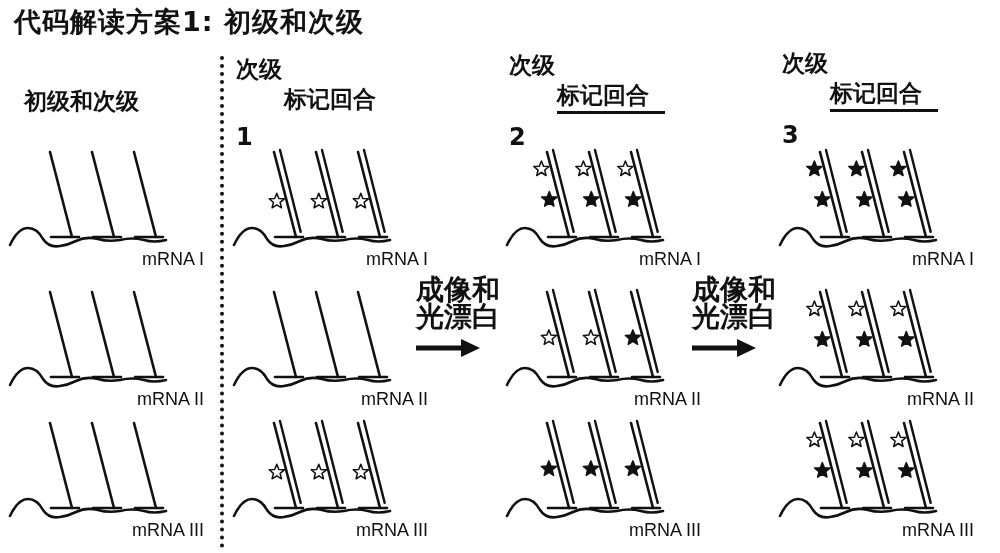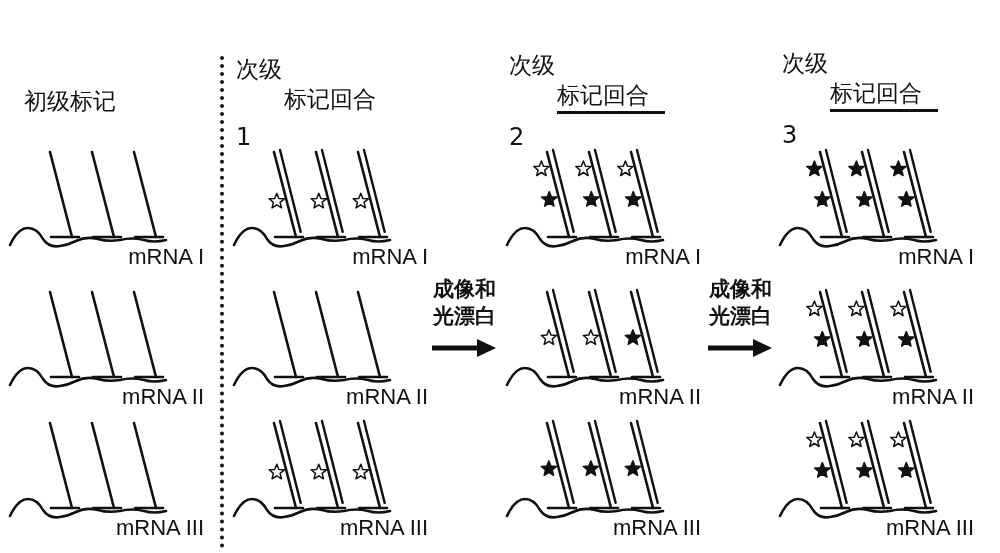--- a/index.html
+++ b/index.html
@@ -9,48 +9,49 @@
     font-family:"DejaVu Sans", sans-serif; color:#111; overflow:hidden;
   }
   .title {
     position:absolute; left:14px; top:4px;
     font-size:27px; font-weight:600; letter-spacing:1px; white-space:nowrap;
   }
   .divider {
     position:absolute; left:220px; top:56px; height:492px; width:0;
     border-left:4px dotted #111;
   }
-  .col-header { position:absolute; font-size:23px; font-weight:400; line-height:30px; white-space:nowrap; }
+  .col-header { position:absolute; font-size:23px; font-weight:700; line-height:30px; white-space:nowrap; }
   .col-header .hl2 { display:inline-block;margin-left:48px; }
   .col-header .u { border-bottom:3px solid #111; padding-right:16px; padding-bottom:1px; }
   .round-num { font-size:24px; margin-top:8px; }
   .panel { position:absolute; width:212px; height:130px; }
   .panel svg { position:absolute; left:0; top:0; }
   .mrna-label {
     position:absolute; right:14px; bottom:0;
-    font-size:22px; font-family:"Liberation Sans", sans-serif; white-space:nowrap;
+    font-size:18px; font-family:"Liberation Sans", sans-serif; white-space:nowrap;
   }
   .arrow-block {
-    position:absolute; width:80px; text-align:right;
-    font-size:21px; font-weight:600; line-height:27px; white-space:nowrap;
+    position:absolute; width:80px; text-align:left;
+    font-size:28px; font-weight:600; line-height:27px; white-space:nowrap;
   }
   .arrow-block svg { margin-top:9px; display:inline-block; }
   .c1{left:6px} .c2{left:230px} .c3{left:503px} .c4{left:776px}
   .r1{top:140px} .r2{top:280px} .r3{top:411px}
 </style>
 </head>
 <body>
 
 <div class="canvas">
 
+  <div class="title">代码解读方案1: 初级和次级</div>
 
   <div class="divider"></div>
 
   <div class="col-header" style="left:24px;top:86px">
-    <div>初级标记</div>
+    <div>初级和次级</div>
   </div>
 
   <div class="col-header" style="left:236px;top:54px">
     <div>次级</div>
     <div class="hl2">标记回合</div>
     <div class="round-num">1</div>
   </div>
 
   <div class="col-header" style="left:509px;top:50px">
     <div>次级</div>

